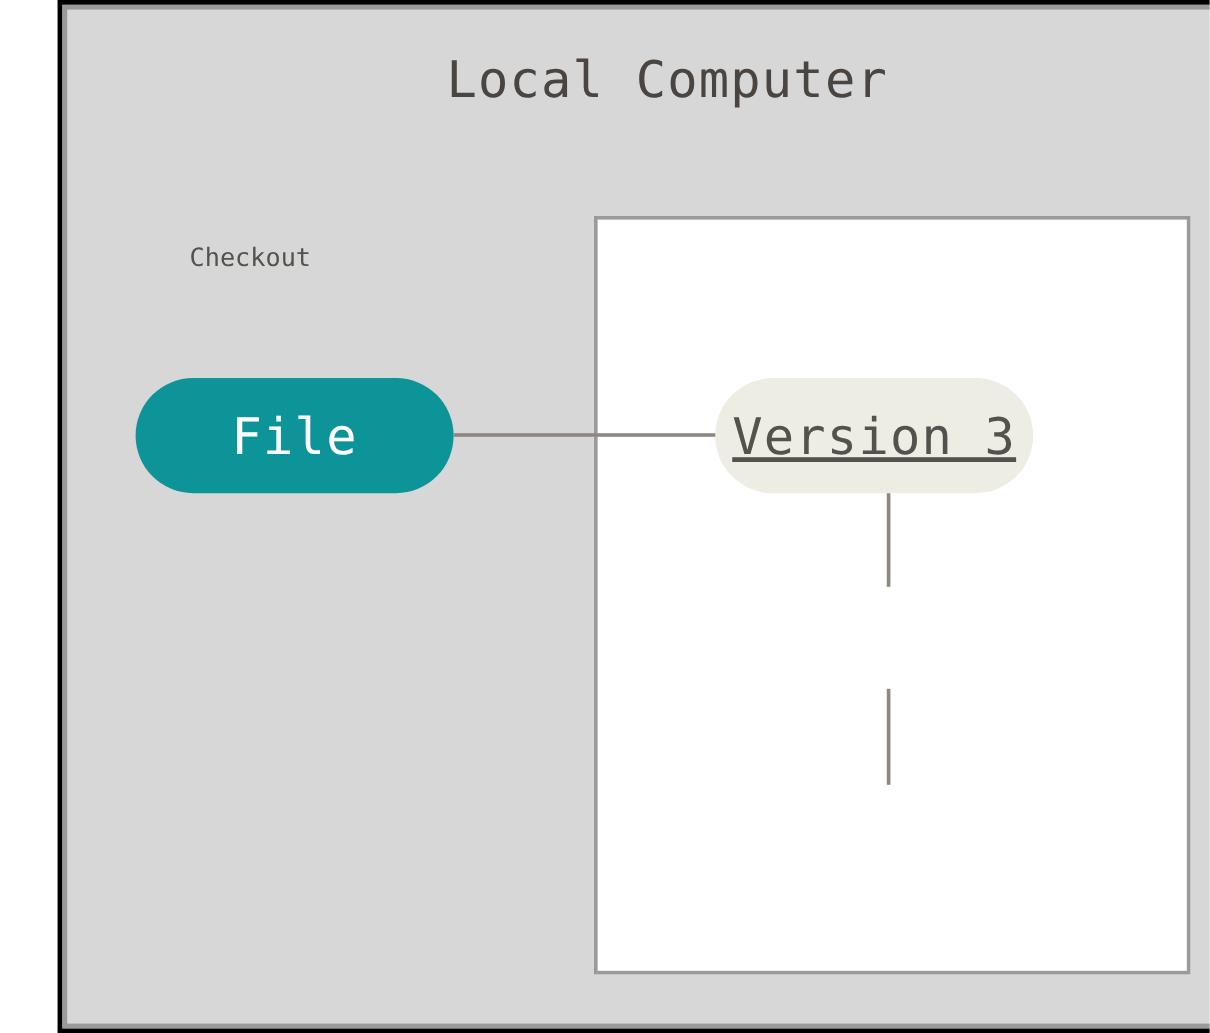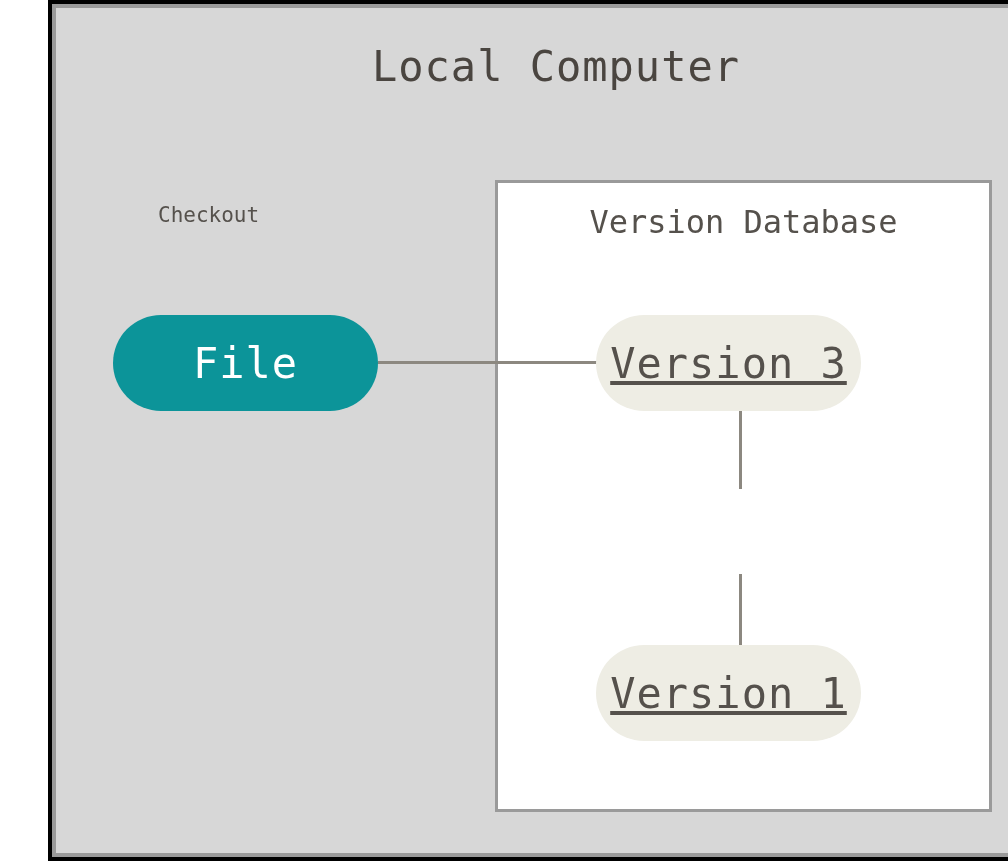--- a/index.html
+++ b/index.html
@@ -139,26 +139,24 @@
 <body>
 
 <div id="canvas">
 
   <div id="title">Local Computer</div>
 
   <div id="checkout-label">Checkout</div>
 
   <div id="vdb-box"></div>
 
-  <div id="vdb-label">Version Database</div>
 
   <div class="edge-h" id="edge-file-v3"></div>
   <div class="edge-v" id="edge-v3-v2"></div>
   <div class="edge-v" id="edge-v2-v1"></div>
 
   <div class="node node-file">File</div>
 
   <div class="node node-version" id="node-version-3">Version 3</div>
 
 
-  <div class="node node-version" id="node-version-1">Version 1</div>
 
 </div>
 
 </body></html>

